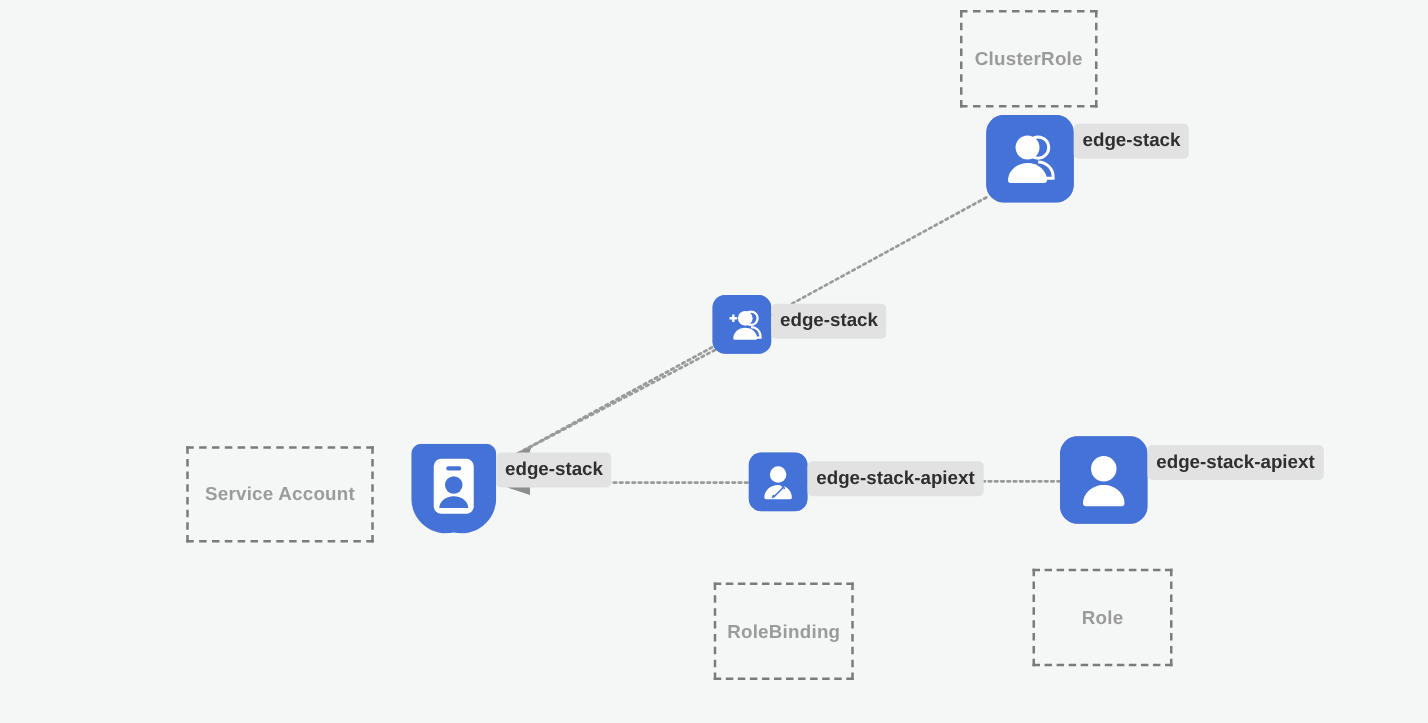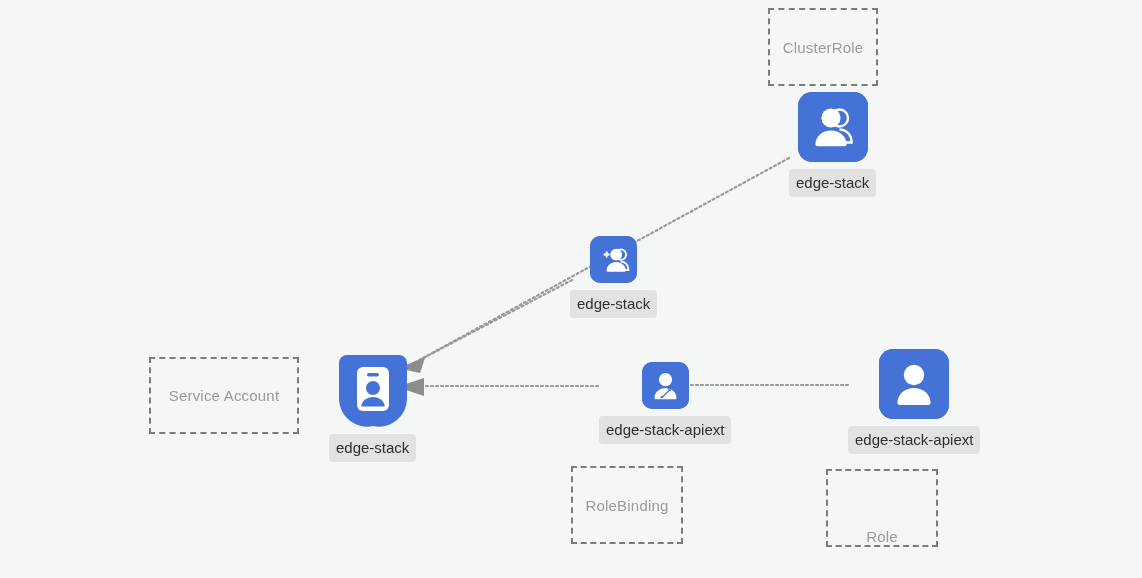--- a/index.html
+++ b/index.html
@@ -10,20 +10,21 @@
     width: 1142px;
     height: 578px;
     background: #f5f6f6;
     font-family: "Liberation Sans", sans-serif;
     overflow: hidden;
   }
   #canvas {
     position: relative;
     width: 1142px;
     height: 426px;
+    font-weight: bold;
   }
   #edges {
     position: absolute;
     left: 0;
     top: 0;
     width: 1142px;
     height: 578px;
     pointer-events: none;
   }
 
@@ -40,22 +41,22 @@
     color: #9b9b9b;
     font-size: 15px;
     letter-spacing: 0.2px;
     white-space: nowrap;
   }
 
   
   .node {
     position: absolute;
     display: flex;
-    flex-direction: column;
-    align-items: center;
+    flex-direction: row;
+    align-items: flex-start;
   }
   .node-icon {
     display: block;
     border-radius: 14px;
     background: #4472d6;
   }
   .node-icon.small { border-radius: 10px; }
   .name-label {
     margin-top: 7px;
     background: #e2e2e2;
@@ -92,21 +93,21 @@
 
 
   <div class="type-box" style="left:149px; top:357px; width:150px; height:77px;">
     <span class="type-label">Service Account</span>
   </div>
 
   <div class="type-box" style="left:571px; top:466px; width:112px; height:78px;">
     <span class="type-label">RoleBinding</span>
   </div>
 
-  <div class="type-box" style="left:826px; top:469px; width:112px; height:78px;align-items:flex-end;">
+  <div class="type-box" style="left:826px; top:455px; width:112px; height:78px;">
     <span class="type-label">Role</span>
   </div>
 
   <div class="node" style="left:789px; top:92px;">
     <svg class="node-icon" width="70" height="70" viewBox="0 0 70 70" xmlns="http://www.w3.org/2000/svg">
       <rect x="0" y="0" width="70" height="70" rx="14" fill="#4472d6"></rect>
       <g fill="none" stroke="#ffffff" stroke-width="2.4">
         <circle cx="41.5" cy="26" r="8.5"></circle>
         <path d="M41.5 37.5 a12 12 0 0 1 12 12 v1 h-6"></path>
       </g>

